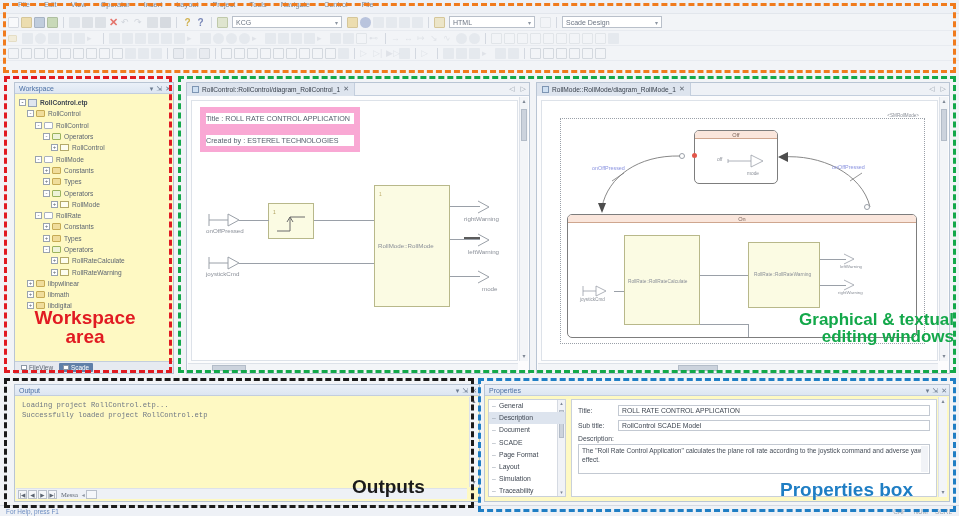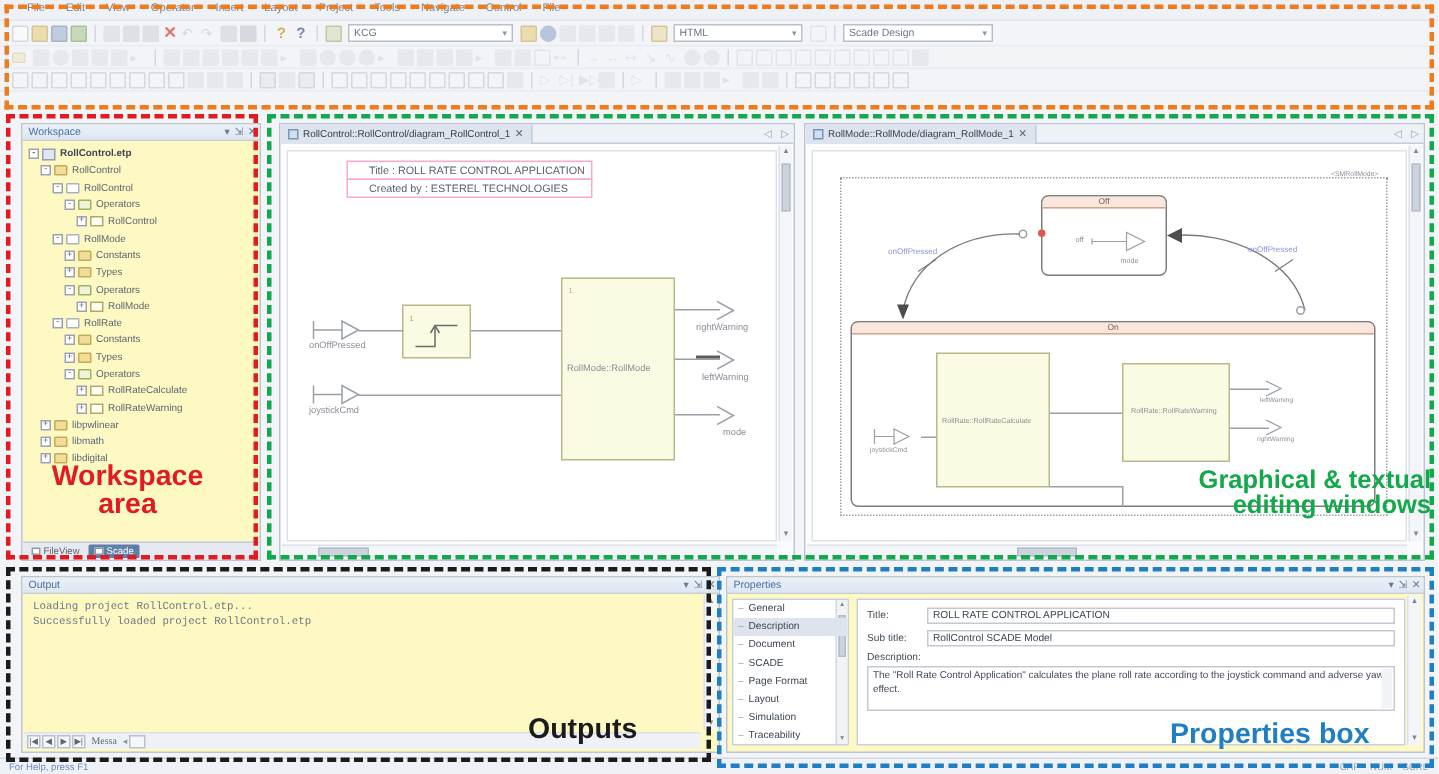--- a/index.html
+++ b/index.html
@@ -94,21 +94,21 @@
                     background:#ccd3dd; border:1px solid #b3bcc8; }
   .vscroll .va { position:absolute; left:0; right:0; height:9px; text-align:center;
                  font-size:6px; color:#7d8794; line-height:9px; }
   .hscroll { position:absolute; left:1px; right:11px; bottom:1px; height:9px;
              background:#f3f5f8; border-top:1px solid #dde2e9; }
   .hscroll .thumb { position:absolute; top:1px; bottom:1px; left:24px; width:34px;
                     background:#ccd3dd; border:1px solid #b3bcc8; }
 
   
   .titleblk { position:absolute; left:8px; top:6px; font-size:7.2px; color:#55606e; }
-  .titleblk div { border:1px solid #f9a8d4; padding:1px 4px 1px 14px; margin-bottom:-1px;margin-left:31px; }
+  .titleblk div { border:6px solid #f9a8d4; padding:1px 4px 1px 0; margin-bottom:-1px; }
   .dblock { position:absolute; background:#fbfbe3; border:1px solid #b8b88a; }
   .dlabel { position:absolute; font-size:6.2px; color:#8a8f98; white-space:nowrap; }
   .wire { position:absolute; background:#9aa0a8; height:1px; }
   .wirev { position:absolute; background:#9aa0a8; width:1px; }
 
   
   .smbox { position:absolute; border:1px dotted #9aa0a8; }
   .state { position:absolute; background:#fff; border:1px solid #7d7d7d;
            border-radius:5px; overflow:hidden; }
   .state > .sh { height:8px; background:#fae6dc; border-bottom:1px solid #cfa68f;

